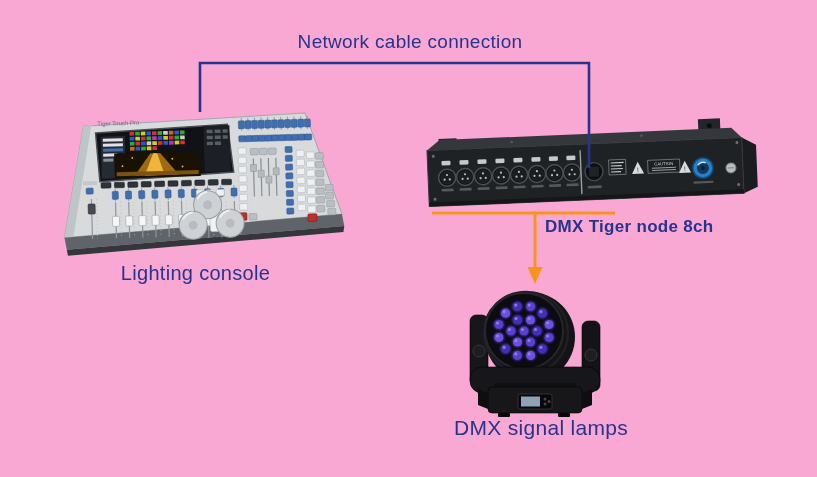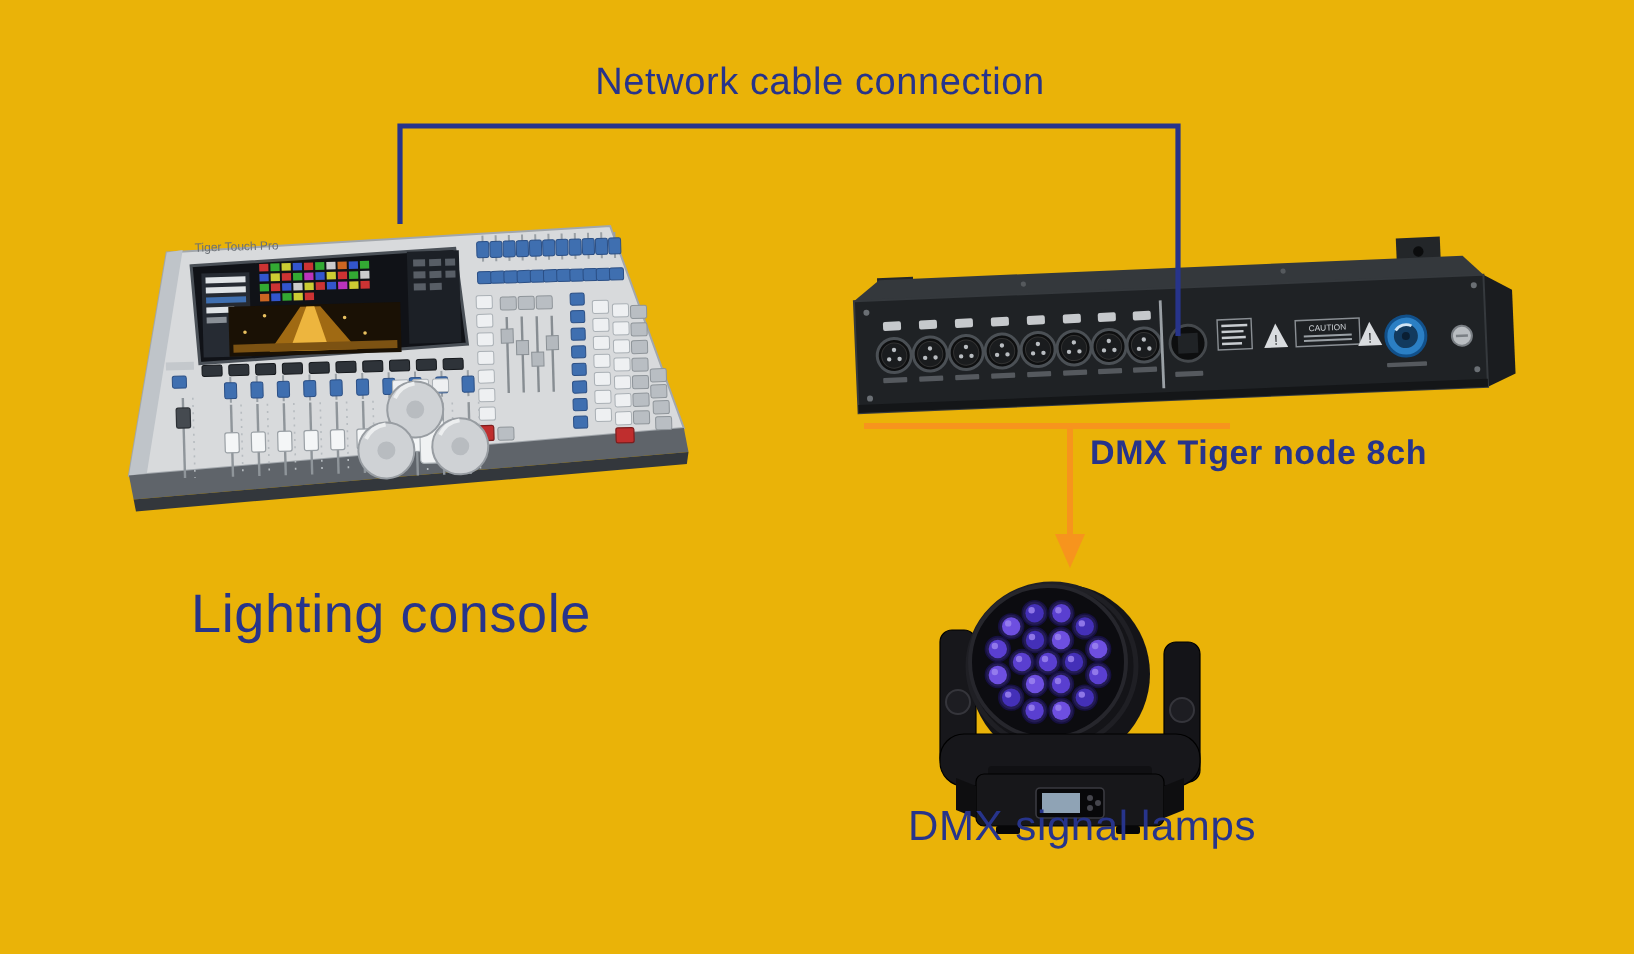--- a/index.html
+++ b/index.html
@@ -1,24 +1,24 @@
 <!DOCTYPE html>
 <html style="--connection-blue: #27348B; --connection-orange: #F7941D; --text-navy: #27348B;"><head>
 <meta charset="utf-8">
 <style>
   html,body{margin:0;padding:0;background:#ffffff;}
   .canvas{
-    position:relative;width:817px;height:477px;background:#eab308;overflow:hidden;
+    position:relative;width:817px;height:477px;background:#f9a8d4;overflow:hidden;
     font-family:"Liberation Sans",sans-serif;
   }
   .lbl{position:absolute;color:var(--text-navy,#27348B);white-space:nowrap;letter-spacing:.3px;}
   .lbl-network{left:240px;top:31px;width:340px;text-align:center;font-size:19px;}
-  .lbl-console{left:88px;top:292px;width:215px;text-align:center;font-size:27px;}
+  .lbl-console{left:88px;top:262px;width:215px;text-align:center;font-size:20px;}
   .lbl-node{left:545px;top:217px;font-size:17px;font-weight:bold;}
-  .lbl-lamps{left:432px;top:402px;width:218px;text-align:center;font-size:21px;}
+  .lbl-lamps{left:432px;top:416px;width:218px;text-align:center;font-size:21px;}
   .dev{position:absolute;z-index:1;}
   .overlay{position:absolute;left:0;top:0;z-index:2;pointer-events:none;}
   .labels{z-index:3;}
 </style>
 </head>
 <body>
 
 <div class="canvas">
 
   <svg class="dev" style="left:53px;top:106px;" width="294" height="154" viewBox="0 0 294 154">

